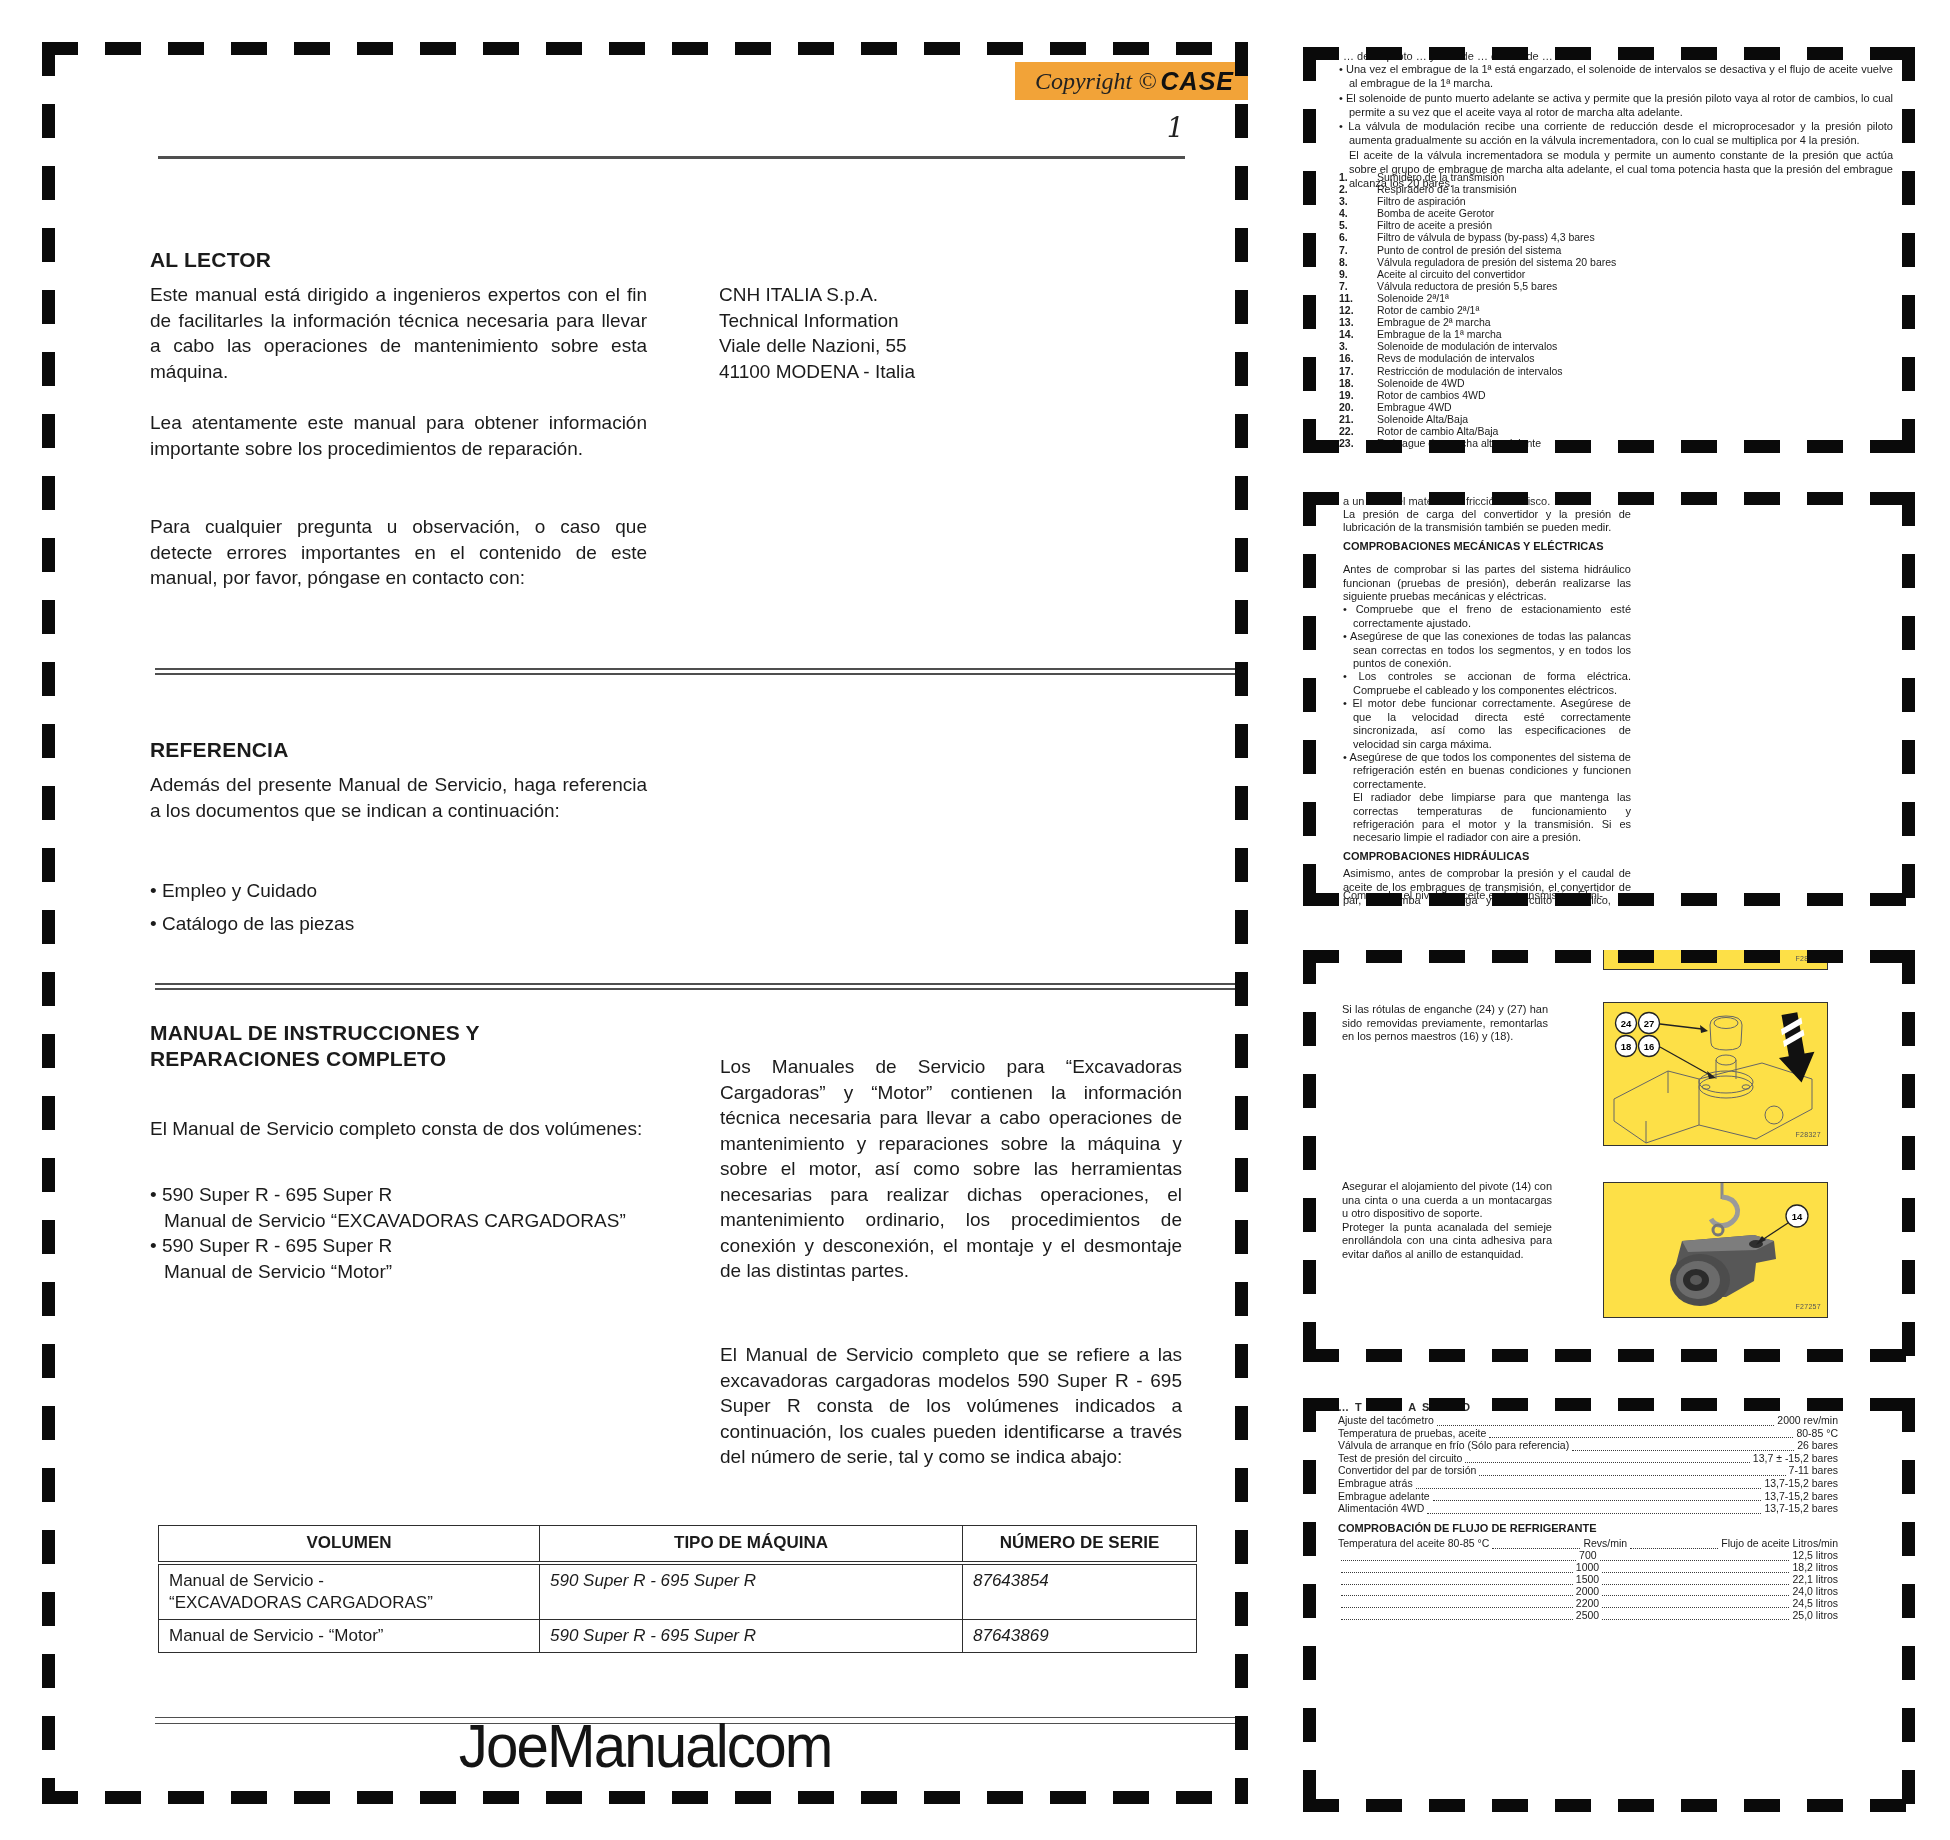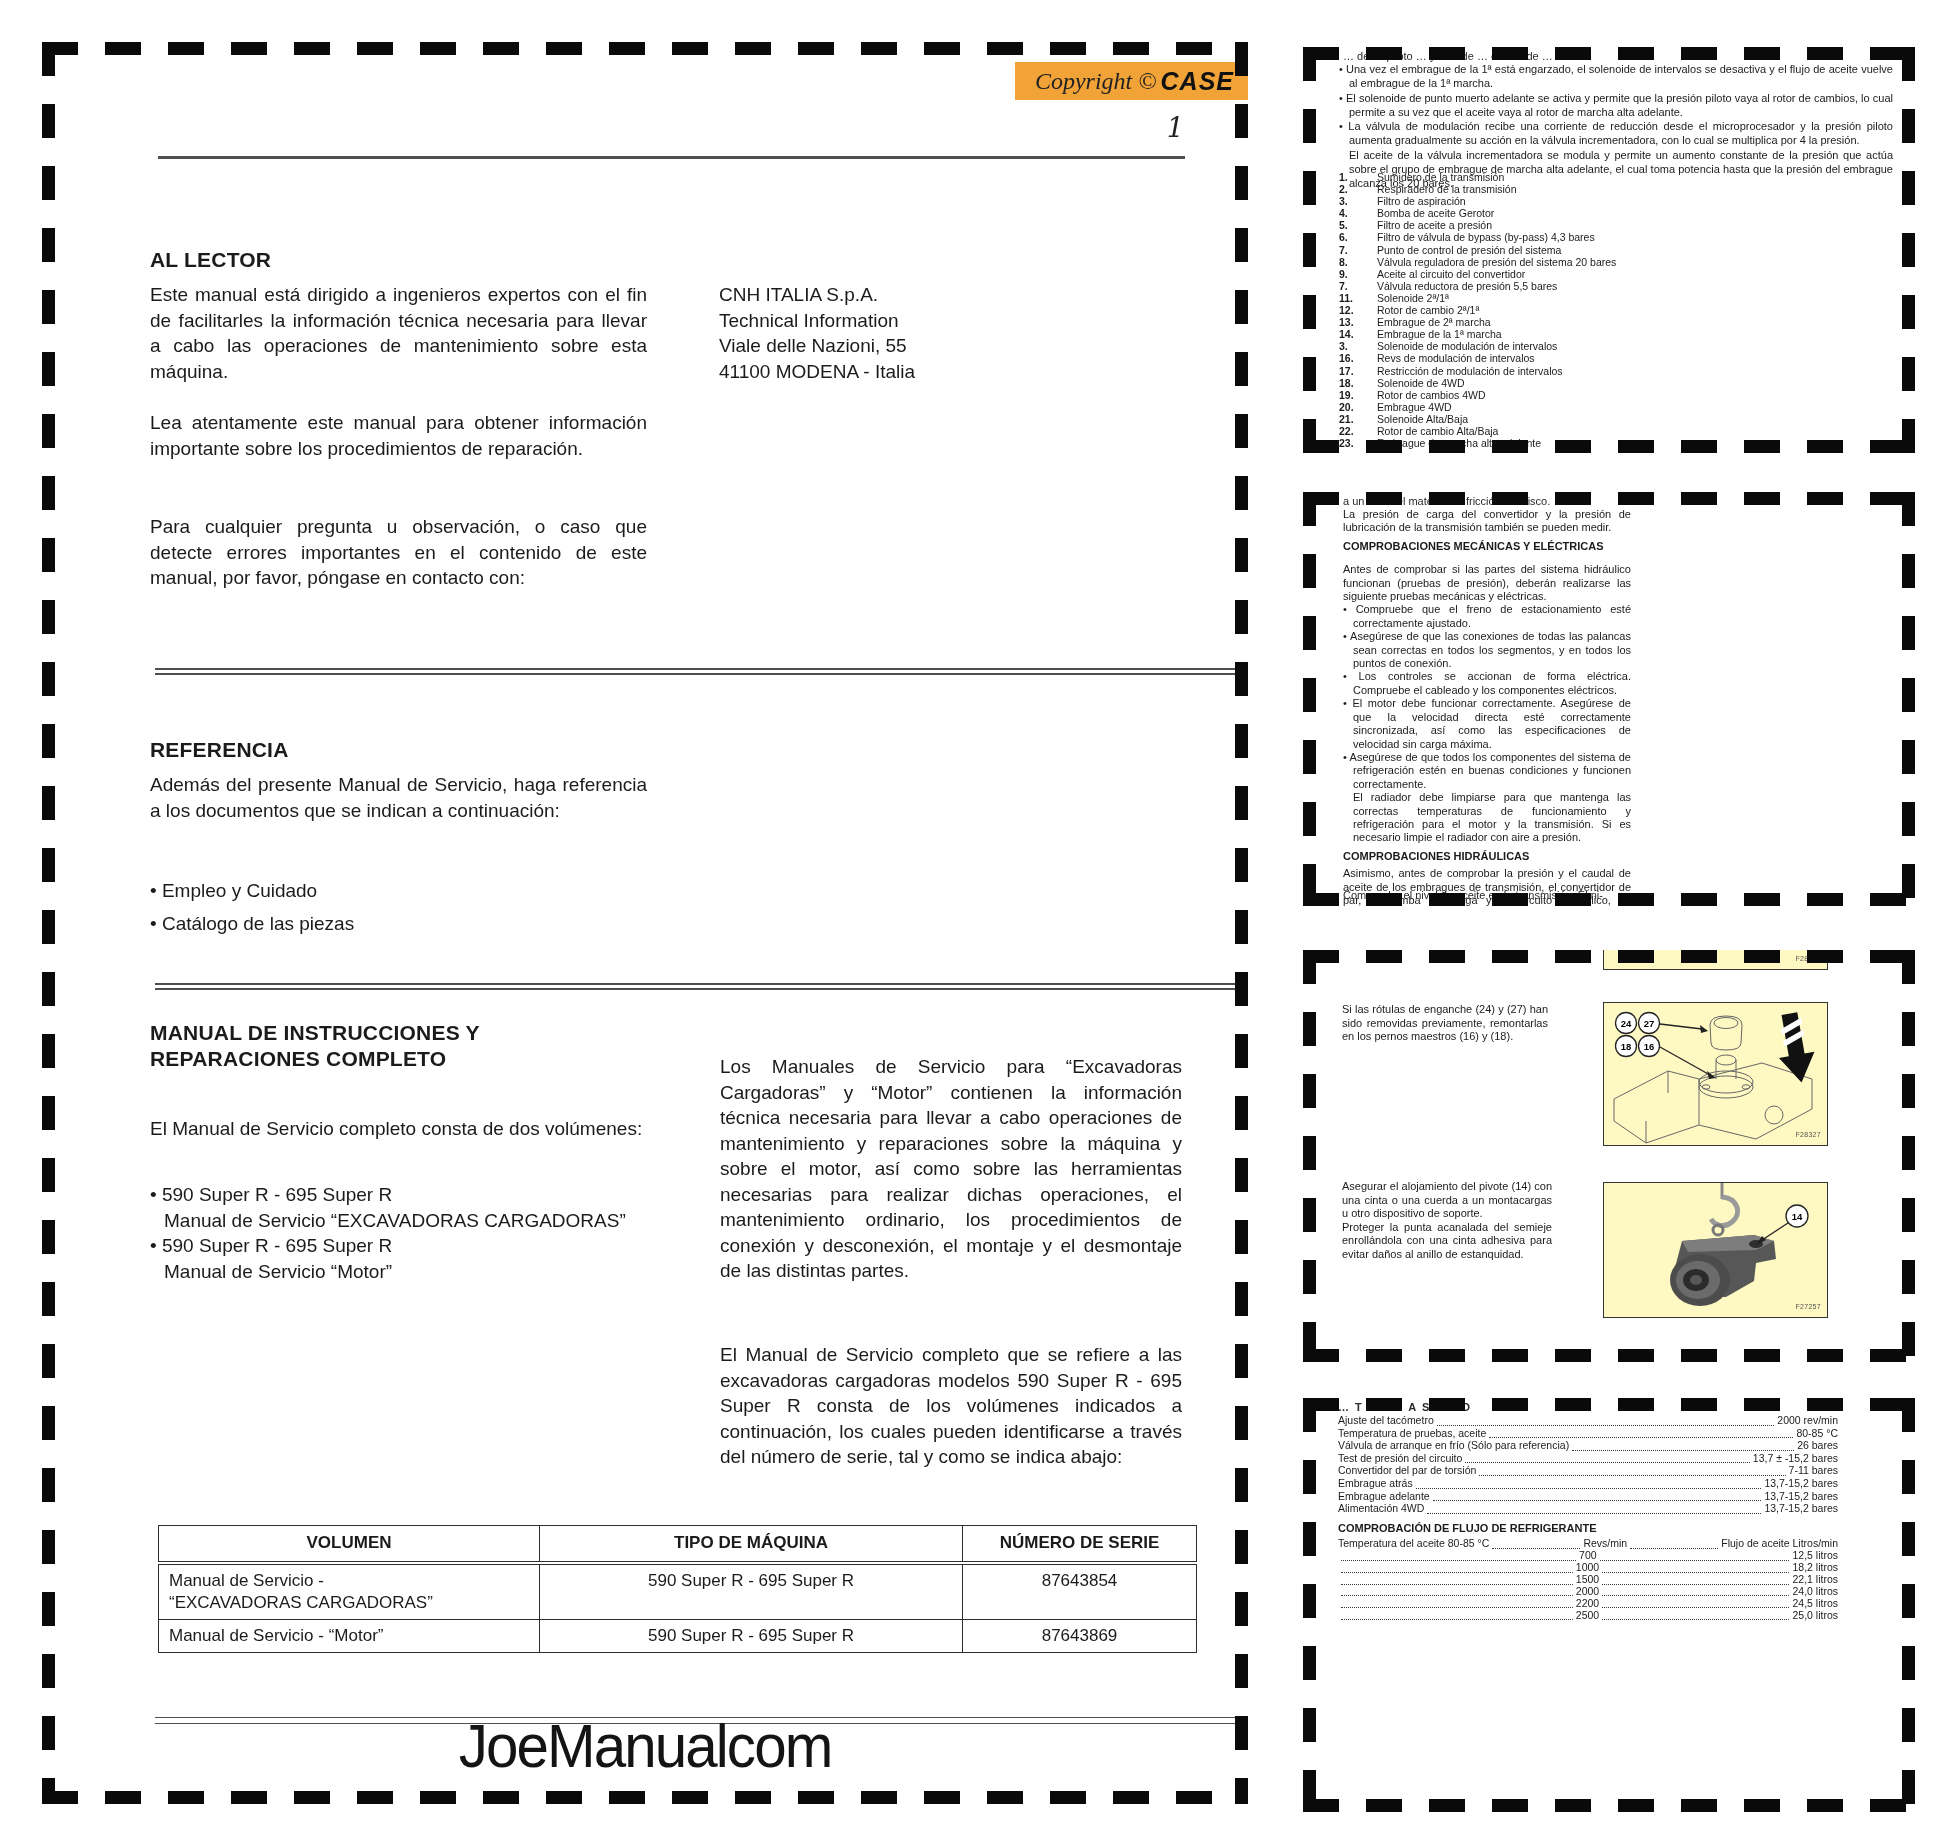--- a/index.html
+++ b/index.html
@@ -24,35 +24,35 @@
   .badge .cpy { font-family:"Liberation Serif", serif; font-style:italic; font-size:24px; color:#222; }
   .badge .brand { font-style:italic; font-weight:bold; font-size:25px; letter-spacing:1px; color:#111; margin-left:4px; }
   .pageno { font-family:"DejaVu Serif", serif; font-style:italic; font-size:27px; color:#222; }
   .rule1 { height:3px; background:#4f4f4f; }
   .rule2 { height:7px; border-top:2px solid #4f4f4f; border-bottom:2px solid #4f4f4f; }
   .bullet { padding-left:14px; text-indent:-14px; }
   table.vol { border-collapse:collapse; width:1038px; table-layout:fixed; font-size:17px; }
   table.vol, table.vol td, table.vol th { border:1.5px solid #2e2e2e; }
   table.vol th { font-weight:bold; text-align:center; height:37px; border-bottom:4px double #2e2e2e; }
   table.vol td { padding:5px 10px; vertical-align:top; line-height:22px; }
-  table.vol td.c { text-align:center; }
+  table.vol td.c { text-align:left;font-style:italic; }
   .wm { font-size:62px; letter-spacing:-2px; color:#141414; transform:scaleX(.94); transform-origin:center; }
   
   .rp { left:1303px; width:612px; font-size:11px; line-height:13.6px; }
   #rp1 { top:47px;  height:406px; }
   #rp2 { top:492px; height:414px; }
   #rp3 { top:950px; height:412px; }
   #rp4 { top:1398px; height:414px; }
   .rp-h { font-weight:bold; }
   .hang { padding-left:10px; text-indent:-10px; }
   .obsc { color:#2a2a2a; }
   .plist { line-height:12.1px; font-size:10.5px; }
   .prow { white-space:nowrap; }
   .pn { display:inline-block; width:38px; font-weight:bold; }
-  .figbox { position:absolute; border:1.5px solid #333; background:#fef9c3;text-align:right; }
+  .figbox { position:absolute; border:1.5px solid #333; background:#fde047;text-align:right; }
   .figcode { position:absolute; right:6px; bottom:3px; font-size:7px; color:#555; letter-spacing:.3px; }
   .srow { display:flex; align-items:flex-end; height:12.6px; font-size:10.5px; }
   .dots { flex:1; border-bottom:1.8px dotted #3a3a3a; margin:0 3px 2px 3px; }
   .sv { white-space:nowrap; }
   .flowrows .srow { height:11.9px; }
 </style>
 </head>
 <body>
 
 <div class="page" id="leftPage">

